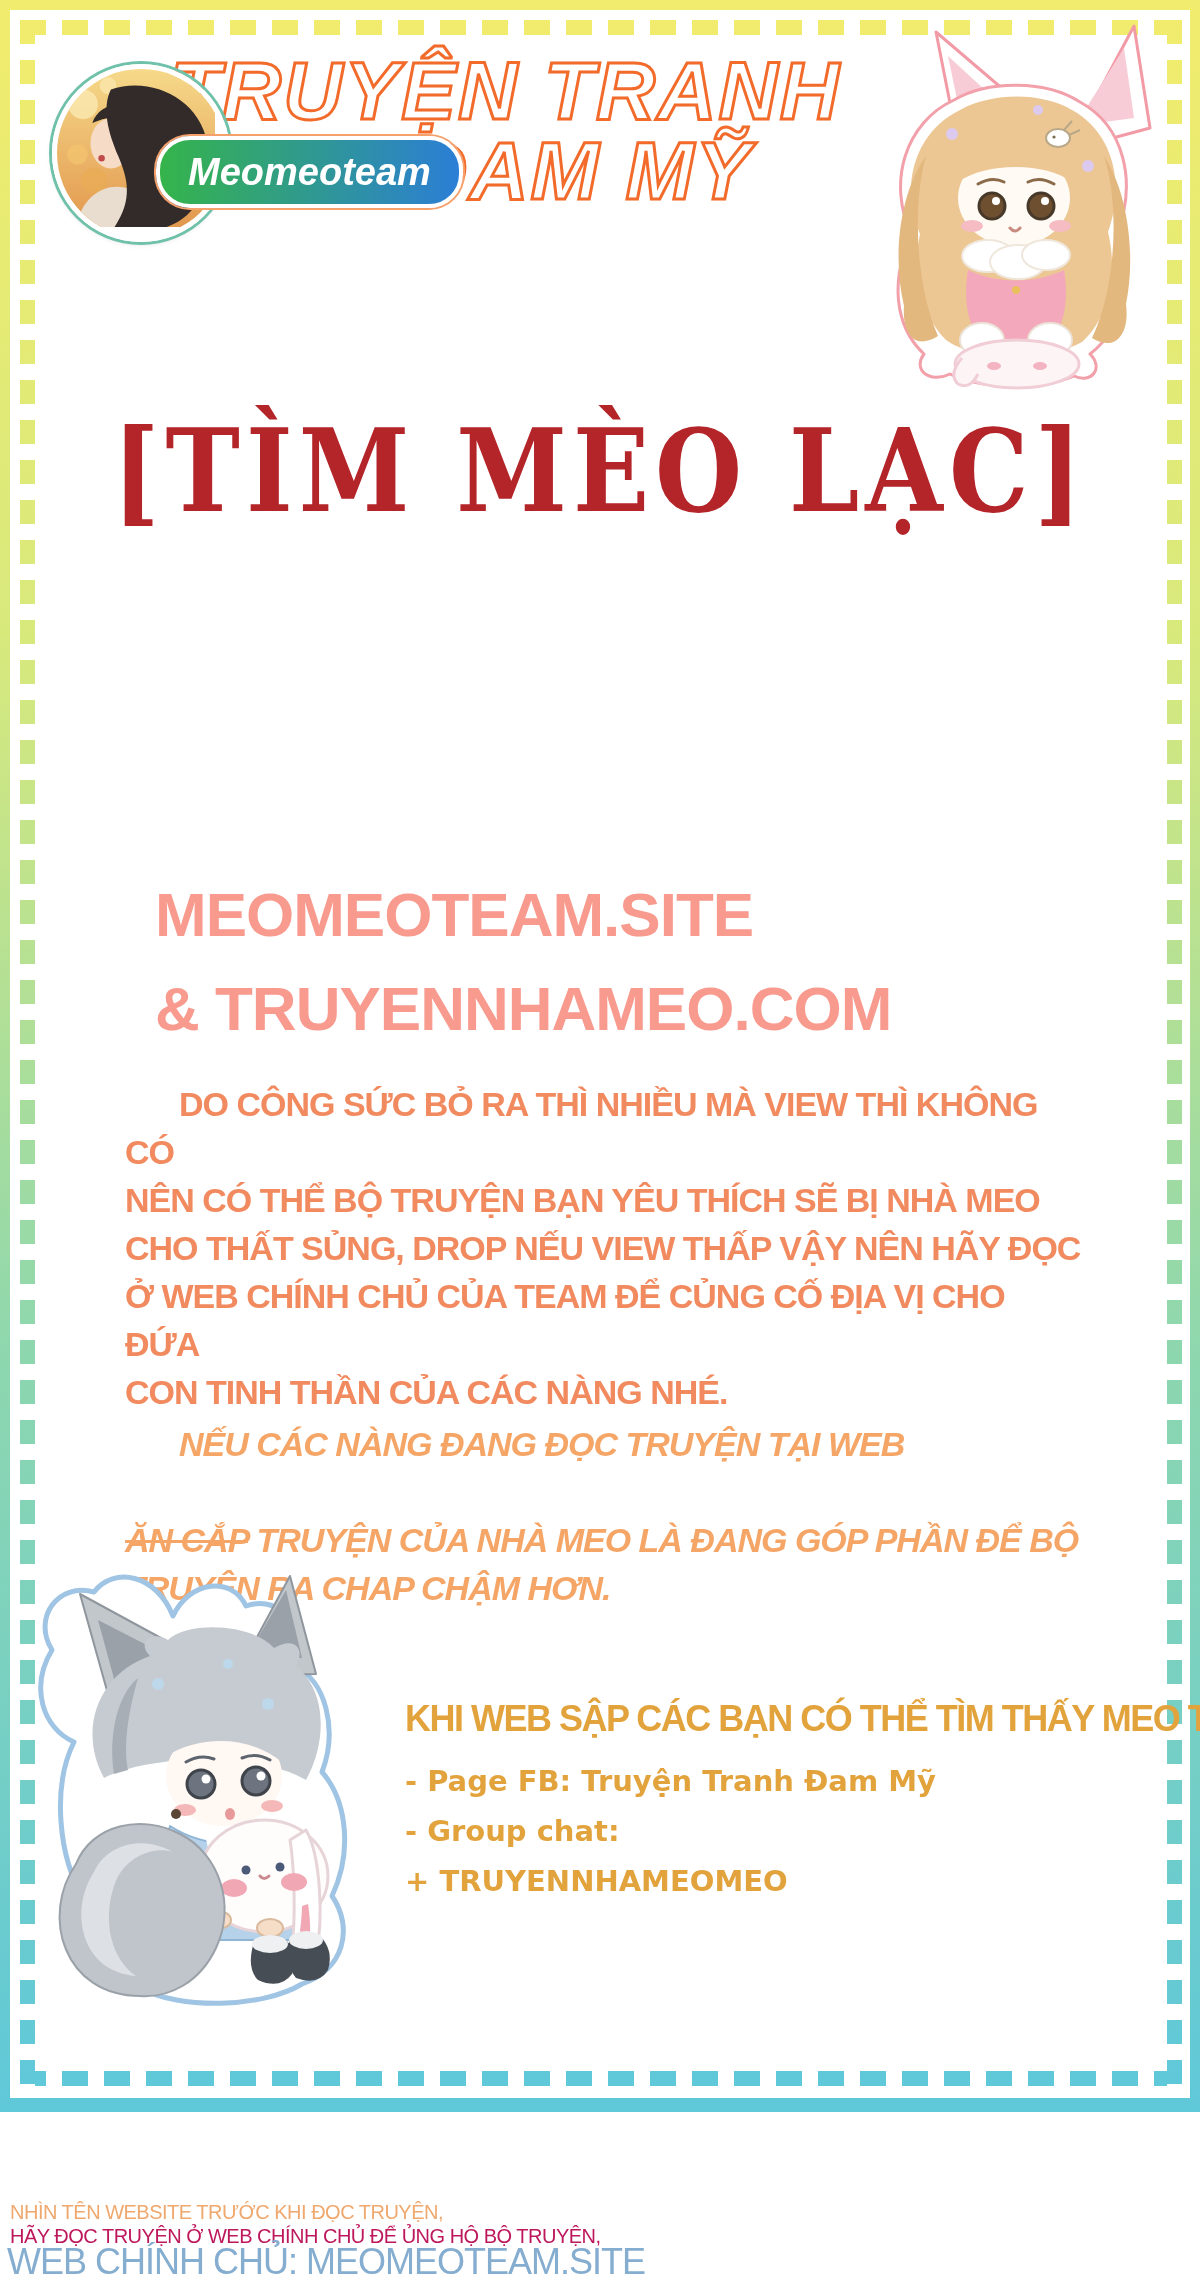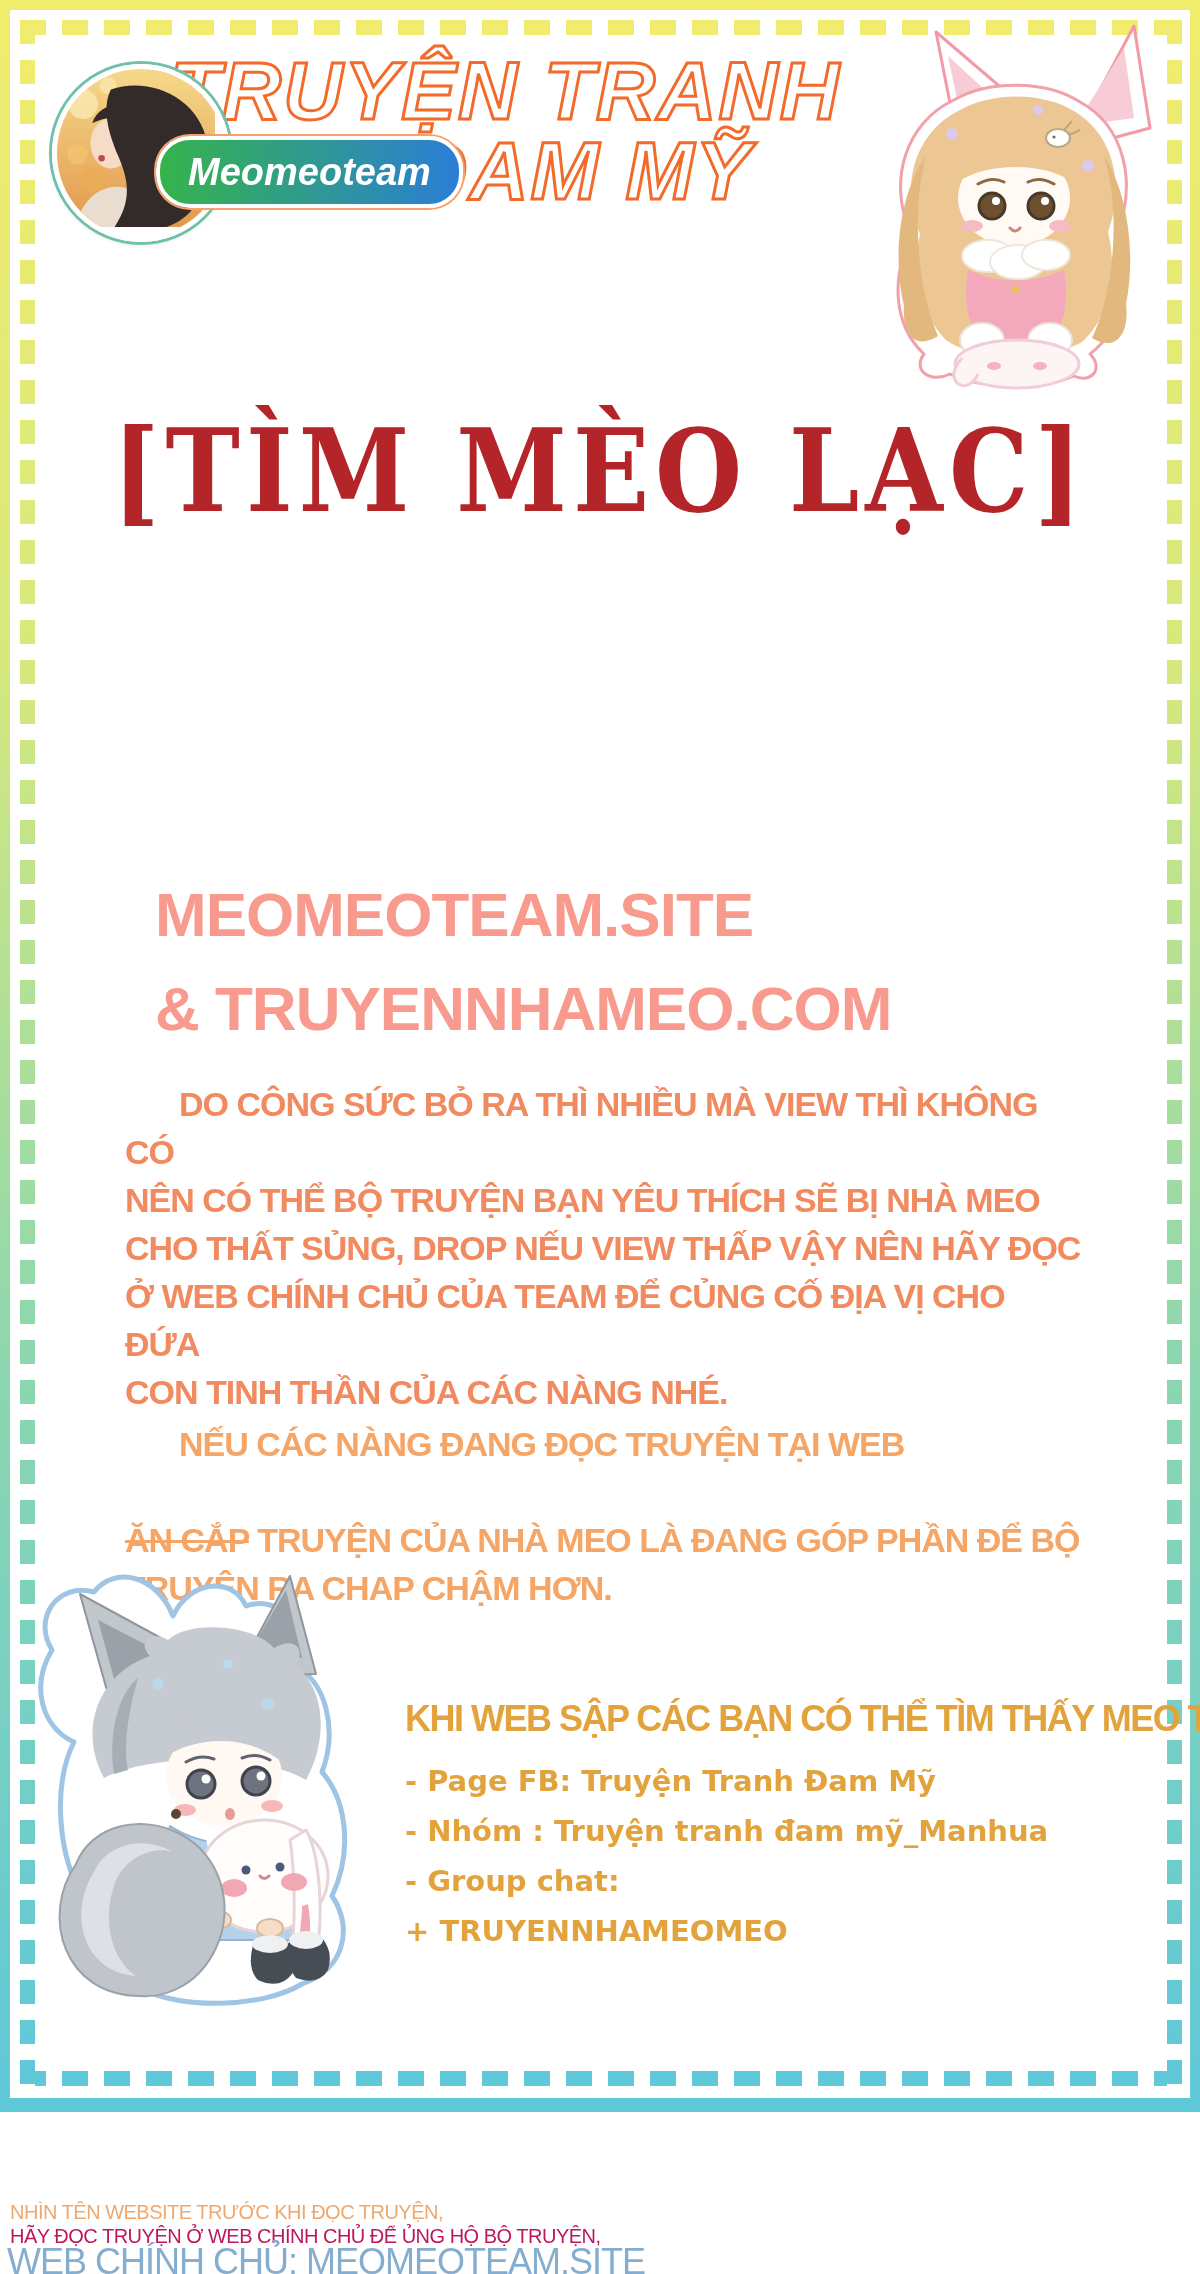--- a/index.html
+++ b/index.html
@@ -42,21 +42,21 @@
              letter-spacing:6px;color:#b4252a;transform:scaleY(1.14);transform-origin:top center;
              white-space:nowrap;}
   
   .para{position:absolute;left:125px;width:960px;z-index:3;
         font-weight:700;font-size:34px;line-height:48px;letter-spacing:-1px;
         white-space:pre-line;}
   .p1{top:604px;color:#f7868f;text-indent:54px;}
   .sites{position:absolute;left:155px;top:868px;z-index:3;color:#f89a8e;
          font-weight:700;font-size:62px;line-height:94px;letter-spacing:-1px;white-space:pre-line;}
   .p2{top:1080px;color:#f28a60;text-indent:54px;}
-  .p3{top:1372px;color:#f5a566;}
+  .p3{top:1372px;color:#f5a566;font-style:italic;}
   .p3 .indent{text-indent:54px;}
   .strike{text-decoration:line-through;text-decoration-thickness:3px;}
   
   .contact{position:absolute;left:405px;top:1698px;width:720px;z-index:3;color:#e2a33c;}
   .contact-heading{font-weight:800;font-size:36px;letter-spacing:-1.5px;white-space:nowrap;}
   .contact-list{margin-top:16px;font-family:"DejaVu Sans",sans-serif;
                 font-weight:600;font-size:29px;line-height:50px;}
   
   .footer-line{position:absolute;z-index:2;font-weight:400;letter-spacing:-.5px;white-space:nowrap;}
   .f1{left:10px;top:2201px;font-size:20px;color:#efa86d;}
@@ -204,21 +204,20 @@
       <path d="M272,414 q-6,26 6,40 q22,8 32,-8 q6,-20 -8,-34 Z" fill="#474d55"></path>
       <ellipse cx="252" cy="420" rx="18" ry="9" fill="#eef0f2"></ellipse>
       <ellipse cx="288" cy="416" rx="17" ry="9" fill="#eef0f2"></ellipse>
     </g>
   </svg>
 
   <div class="contact">
     <div class="contact-heading">KHI WEB SẬP CÁC BẠN CÓ THỂ TÌM THẤY MEO TẠI:</div>
     <div class="contact-list">
       <div>- Page FB: Truyện Tranh Đam Mỹ</div>
-      <div>- Nhóm : Truyện tranh đam mỹ_Manhua</div>
       <div>- Group chat:</div>
       <div>+ TRUYENNHAMEOMEO</div>
     </div>
   </div>
 
   <div class="footer-line f1">NHÌN TÊN WEBSITE TRƯỚC KHI ĐỌC TRUYỆN,</div>
   <div class="footer-line f2">HÃY ĐỌC TRUYỆN Ở WEB CHÍNH CHỦ ĐỂ ỦNG HỘ BỘ TRUYỆN,</div>
   <div class="footer-line f3">WEB CHÍNH CHỦ: MEOMEOTEAM.SITE</div>
 
 </div>

